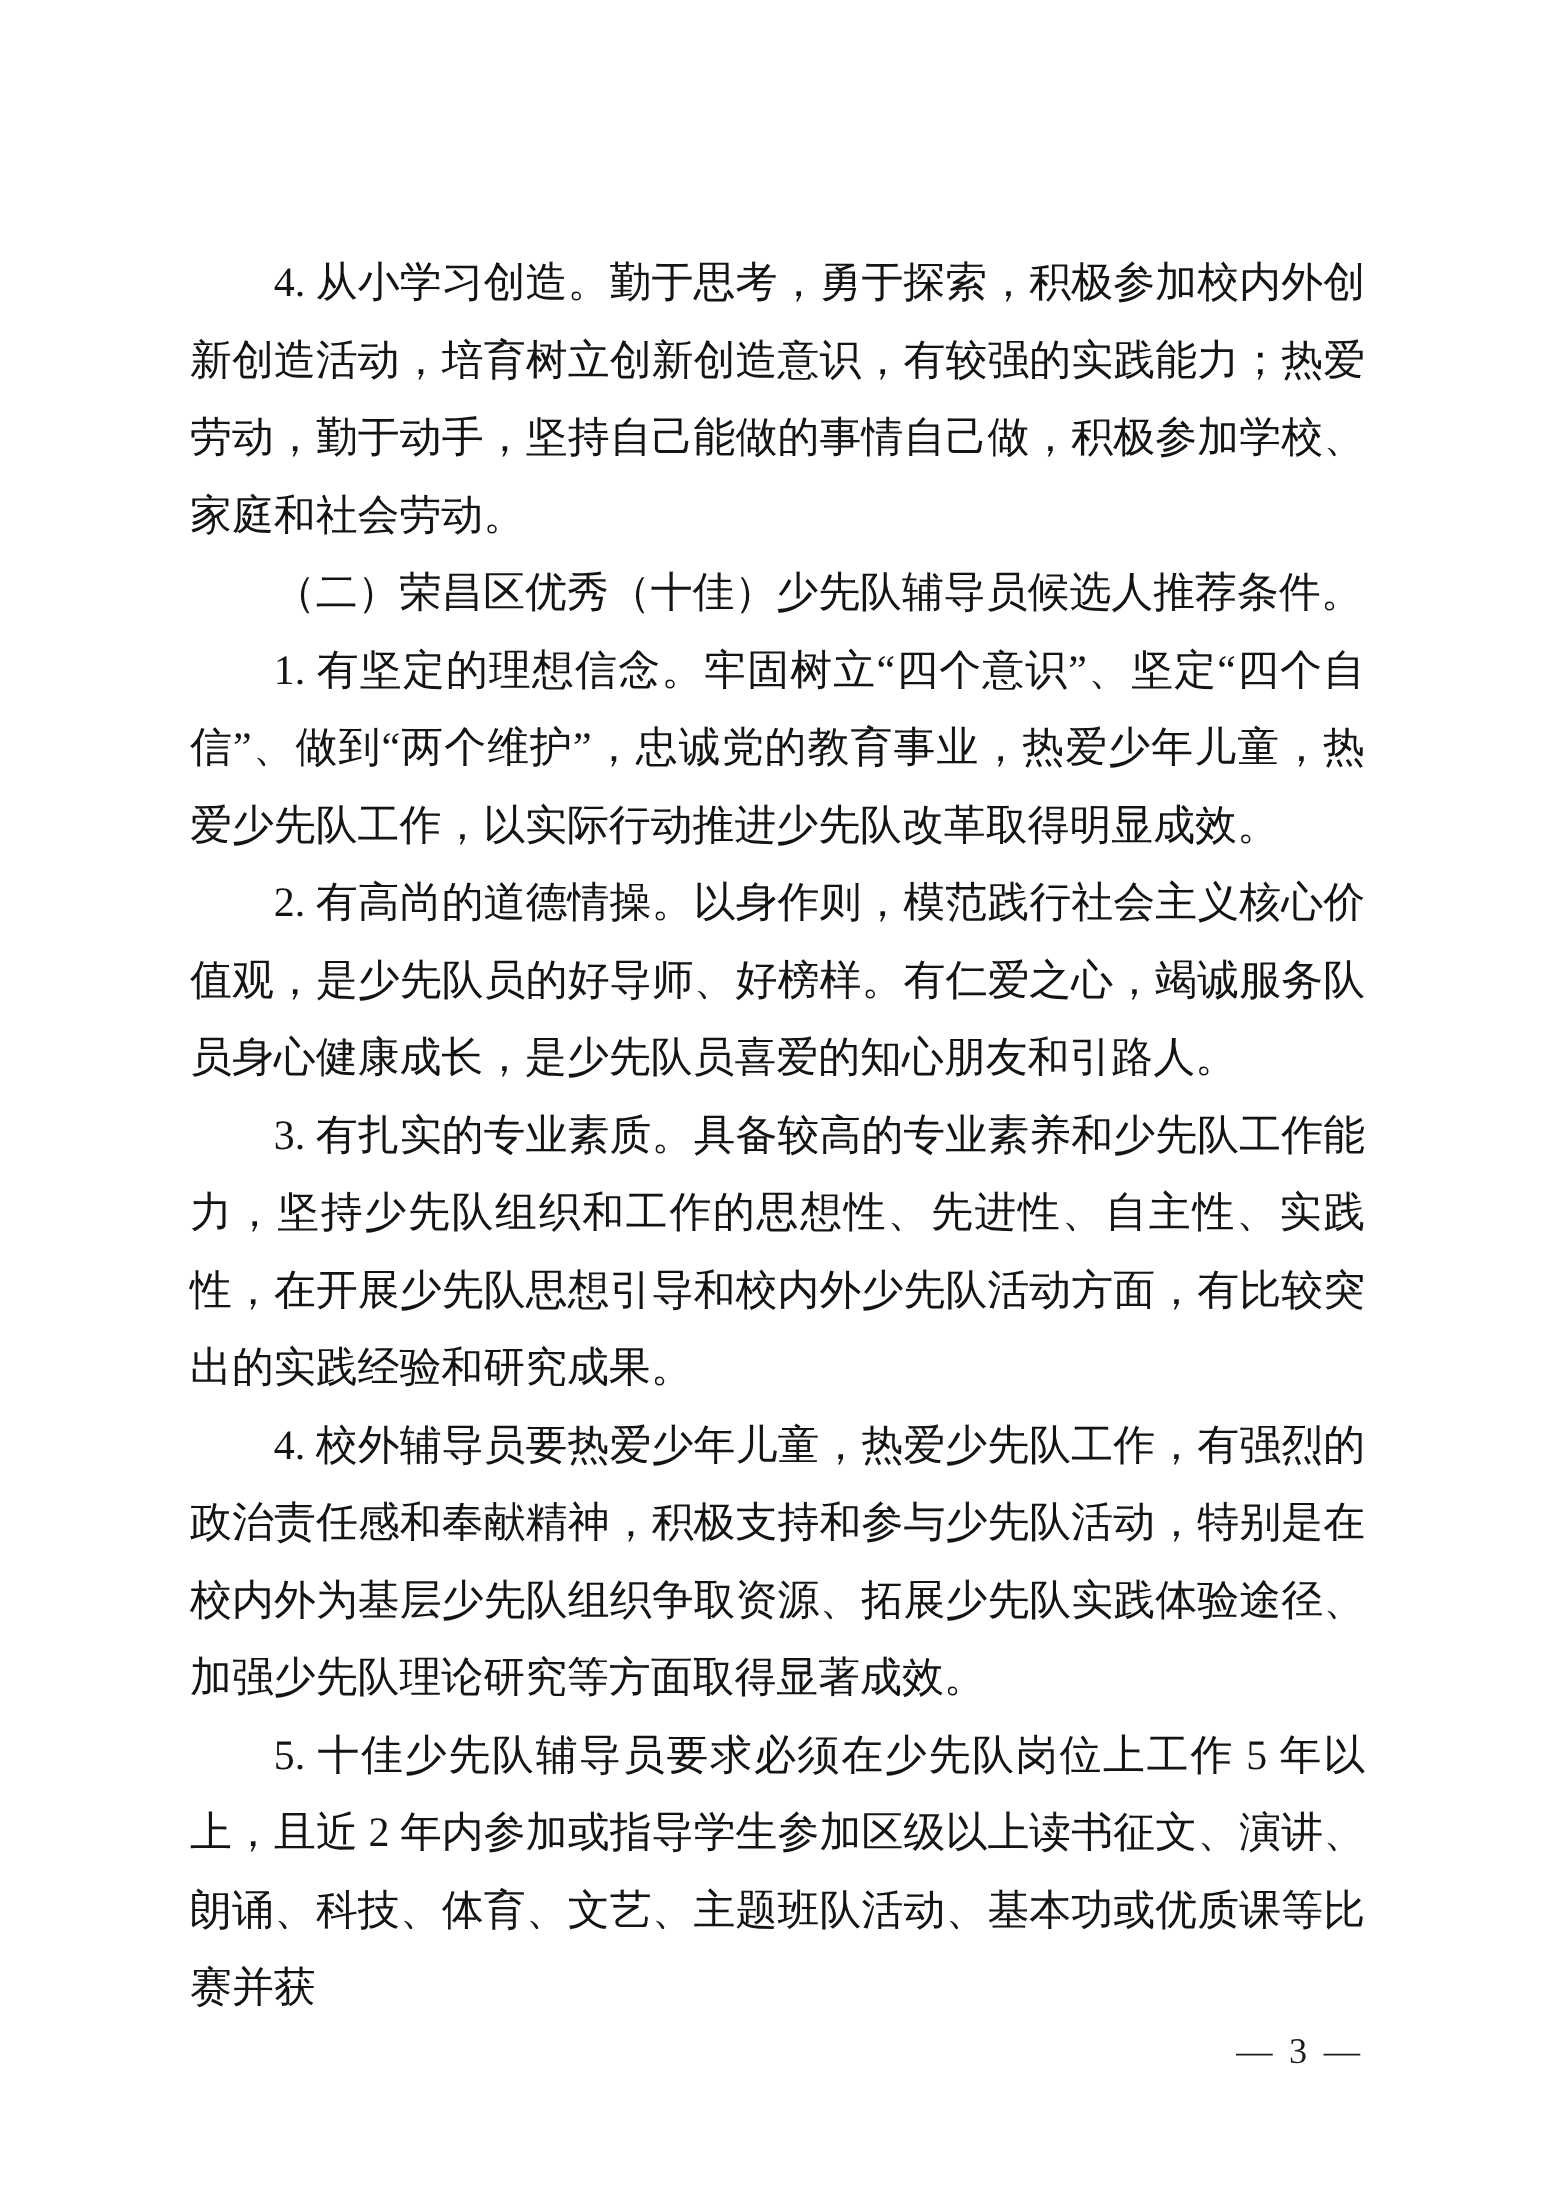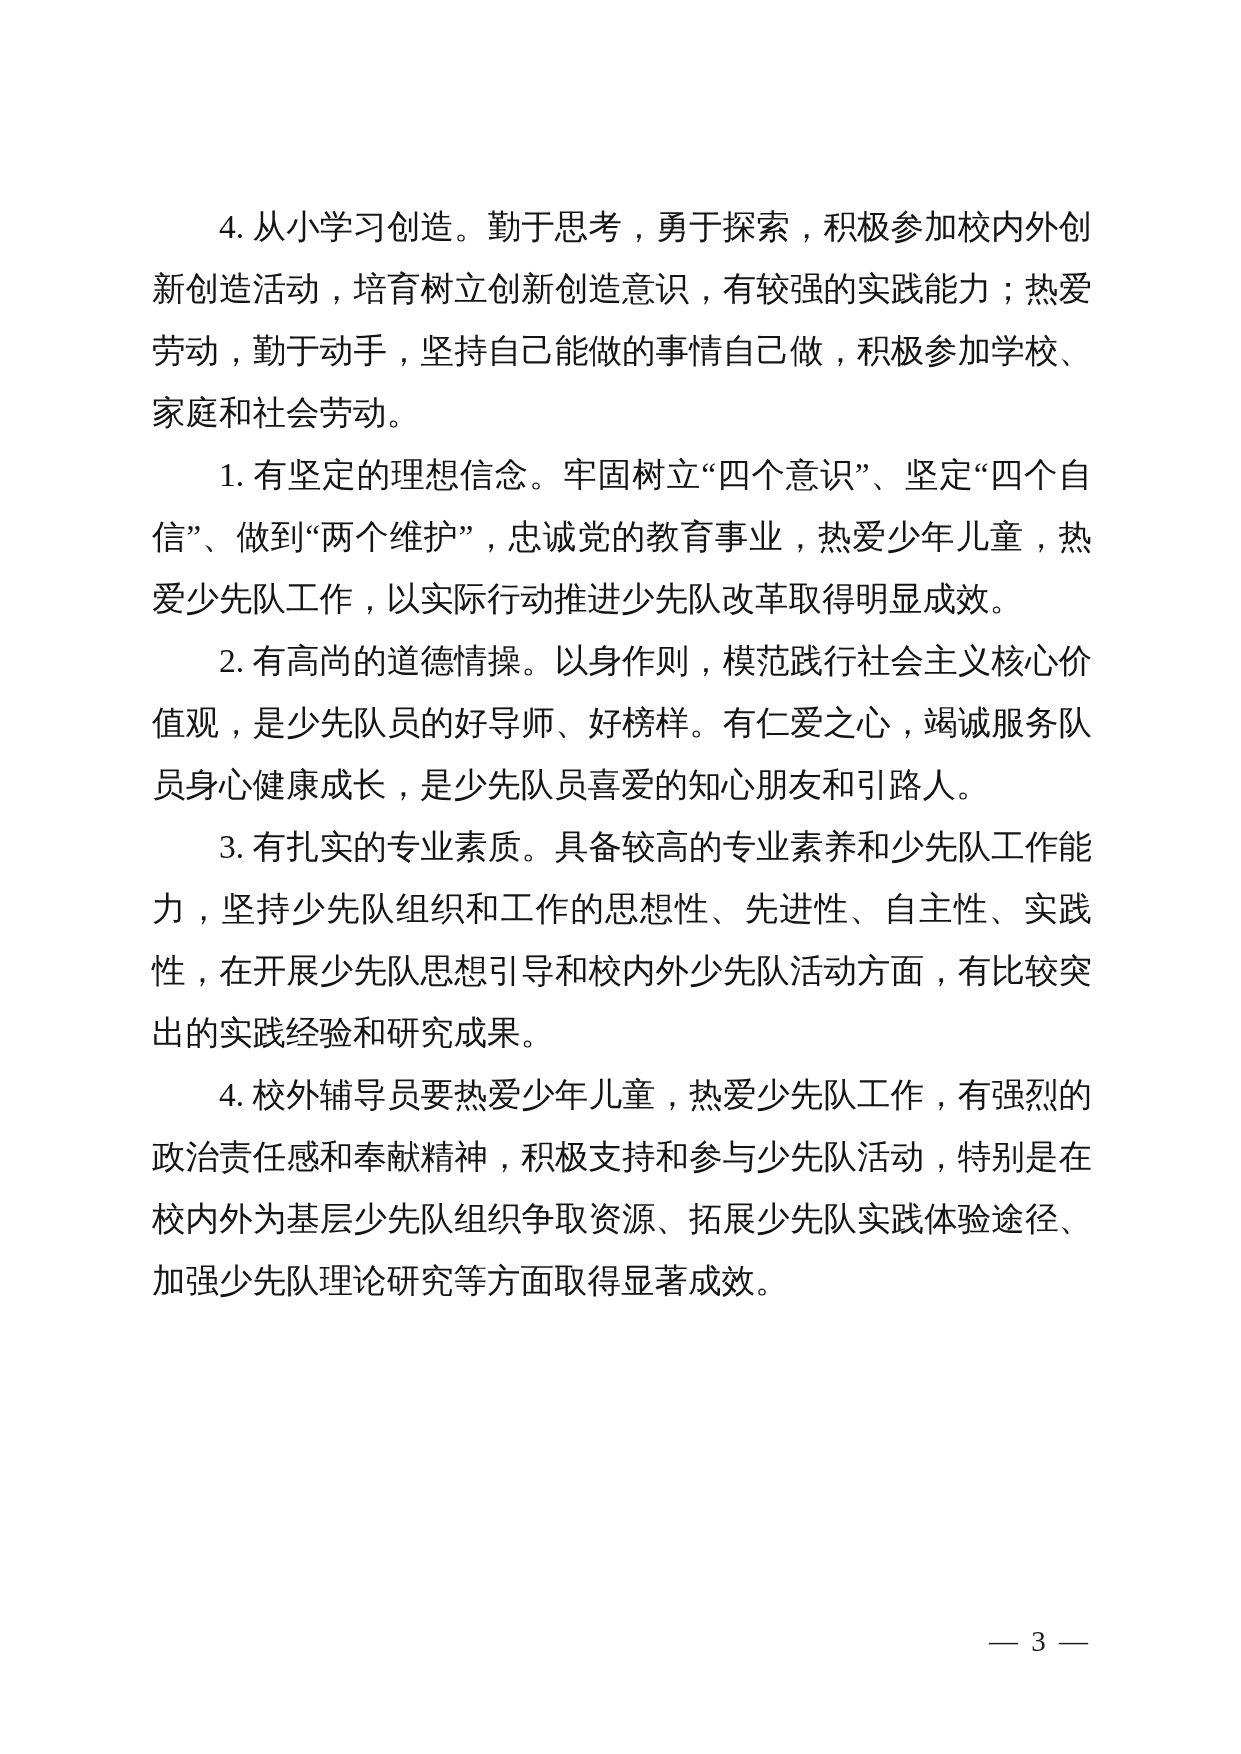--- a/index.html
+++ b/index.html
@@ -45,21 +45,23 @@
   }
 </style>
 </head>
 <body>
 
 <div class="page" style="background: rgb(255, 255, 255); color: rgb(20, 20, 20);">
 
   <div class="doc-body">
 
   <p class="para">4. 从小学习创造。勤于思考，勇于探索，积极参加校内外创新创造活动，培育树立创新创造意识，有较强的实践能力；热爱劳动，勤于动手，坚持自己能做的事情自己做，积极参加学校、家庭和社会劳动。</p>
+      <p class="para">（二）荣昌区优秀（十佳）少先队辅导员候选人推荐条件。</p>
       <p class="para">1. 有坚定的理想信念。牢固树立“四个意识”、坚定“四个自信”、做到“两个维护”，忠诚党的教育事业，热爱少年儿童，热爱少先队工作，以实际行动推进少先队改革取得明显成效。</p>
       <p class="para">2. 有高尚的道德情操。以身作则，模范践行社会主义核心价值观，是少先队员的好导师、好榜样。有仁爱之心，竭诚服务队员身心健康成长，是少先队员喜爱的知心朋友和引路人。</p>
       <p class="para">3. 有扎实的专业素质。具备较高的专业素养和少先队工作能力，坚持少先队组织和工作的思想性、先进性、自主性、实践性，在开展少先队思想引导和校内外少先队活动方面，有比较突出的实践经验和研究成果。</p>
       <p class="para">4. 校外辅导员要热爱少年儿童，热爱少先队工作，有强烈的政治责任感和奉献精神，积极支持和参与少先队活动，特别是在校内外为基层少先队组织争取资源、拓展少先队实践体验途径、加强少先队理论研究等方面取得显著成效。</p>
+      <p class="para">5. 十佳少先队辅导员要求必须在少先队岗位上工作 5 年以上，且近 2 年内参加或指导学生参加区级以上读书征文、演讲、朗诵、科技、体育、文艺、主题班队活动、基本功或优质课等比赛并获</p>
     </div>
 
   <div class="page-number">— 3 —</div>
 
 </div>
 
 </body></html>

